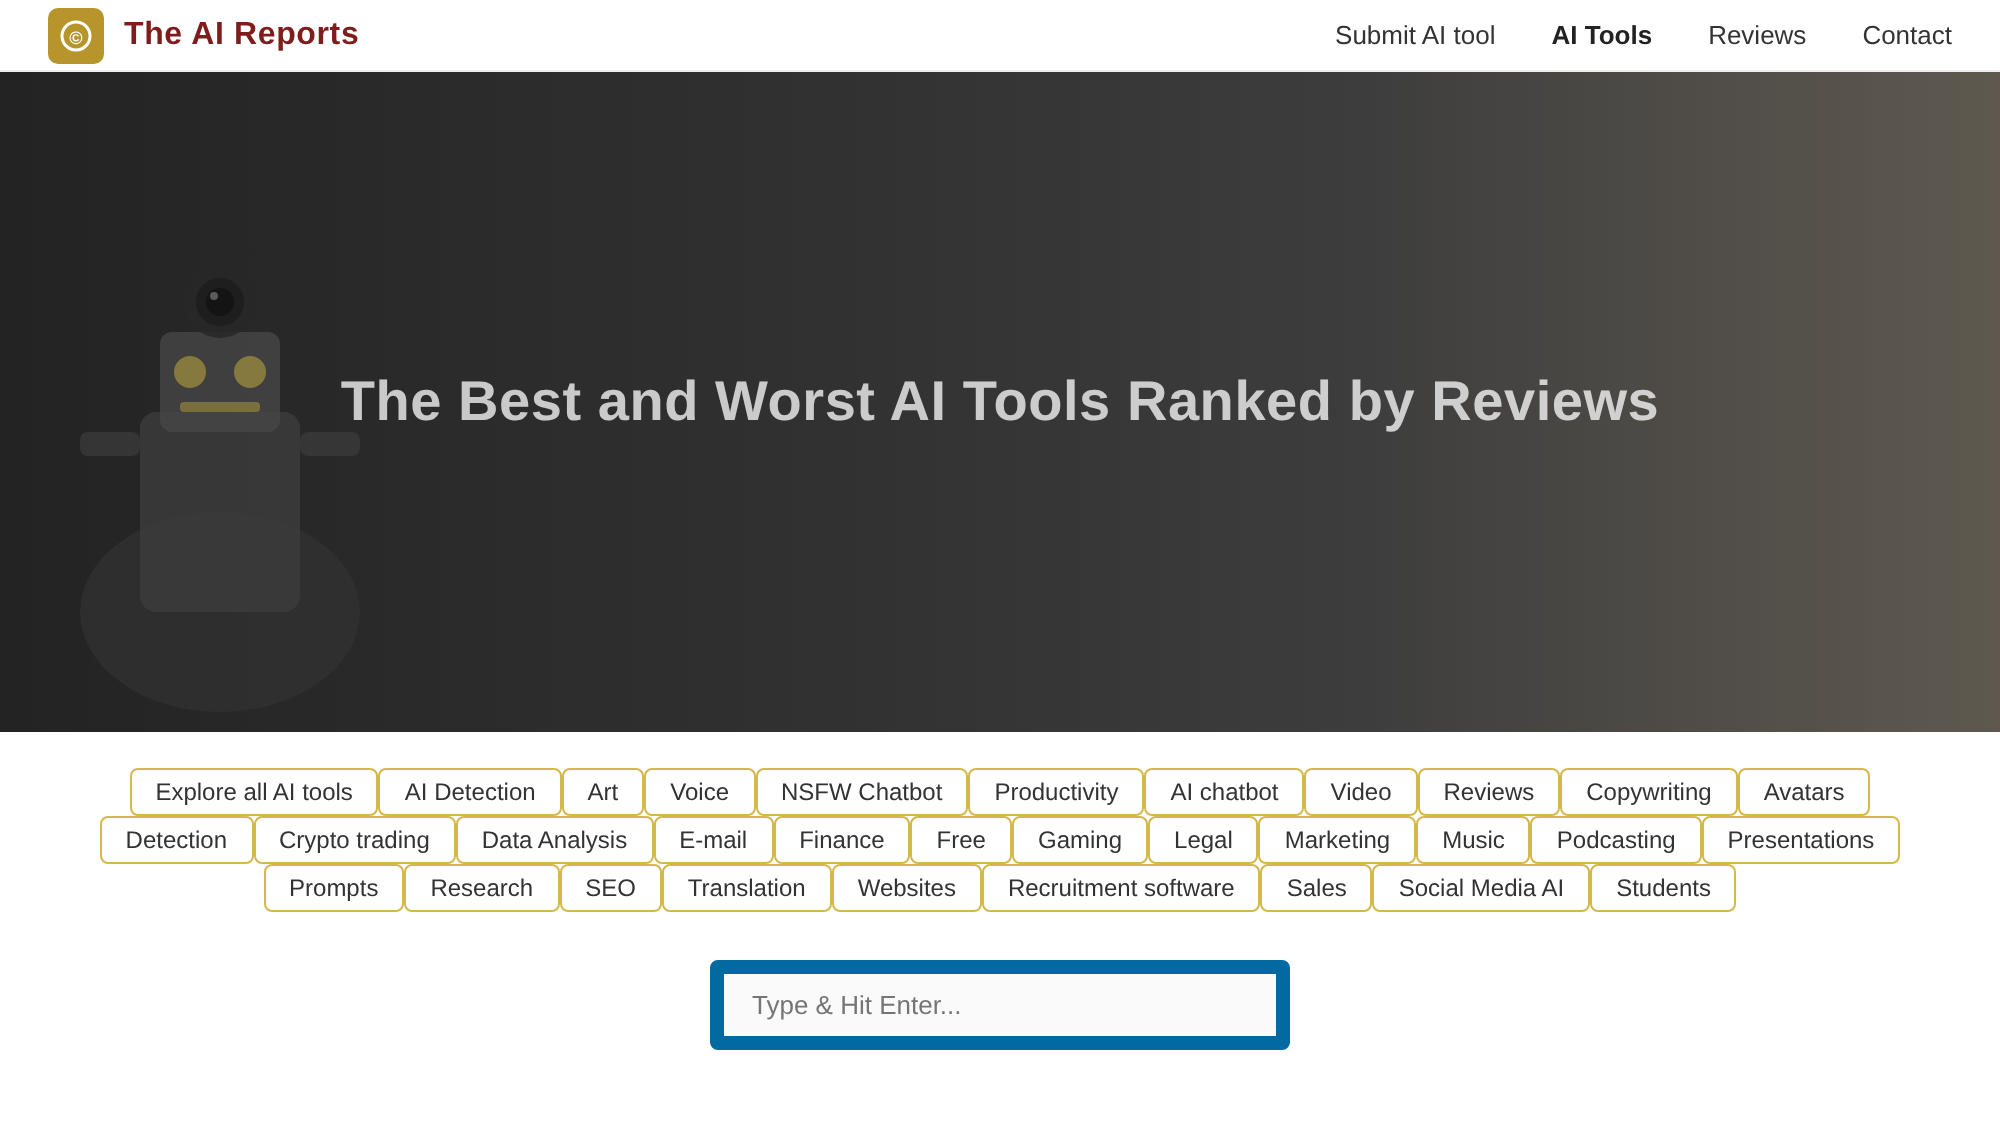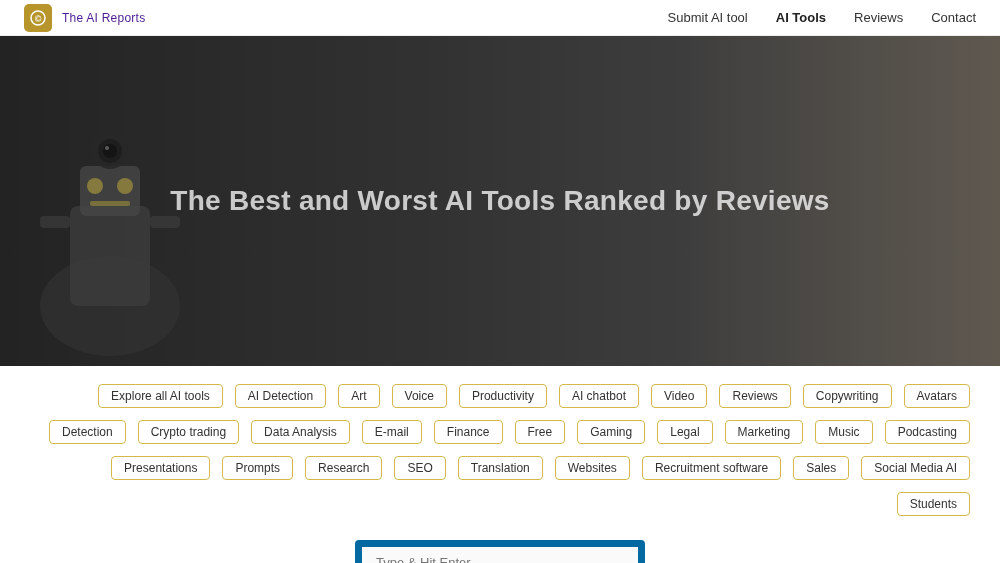--- a/index.html
+++ b/index.html
@@ -26,23 +26,23 @@
       background: #b8952a;
       border-radius: 5px;
       display: flex;
       align-items: center;
       justify-content: center;
       color: #fff;
       font-size: 14px;
       font-weight: bold;
     }
     .logo-text {
-      font-size: 12px;
-      font-weight: 400;
-      color: #4c1d95;
+      font-size: 16px;
+      font-weight: 700;
+      color: #7f1d1d;
       letter-spacing: 0.02em;
     }
     nav {
       display: flex;
       align-items: center;
       gap: 28px;
     }
     nav a {
       text-decoration: none;
       color: #333;
@@ -103,22 +103,22 @@
       z-index: 1;
       background: linear-gradient(to left, rgba(140,120,90,0.3), transparent);
     }
 
     
     .tags-section {
       background: #fff;
       padding: 18px 30px 10px 30px;
       display: flex;
       flex-wrap: wrap;
-      gap: 12px;
-      justify-content: flex-end;
+      gap: 0;
+      justify-content: center;
     }
     .tag {
       display: inline-block;
       padding: 4px 12px;
       border: 1px solid #d4b84a;
       border-radius: 4px;
       font-size: 12px;
       color: #333;
       cursor: pointer;
       background: #fff;
@@ -188,20 +188,21 @@
   <h1 class="hero-title">The Best and Worst AI Tools Ranked by Reviews</h1>
 
   <div class="person-shape"></div>
 </div>
 
 <div class="tags-section">
 <span class="tag">Explore all AI tools</span>
     <span class="tag">AI Detection</span>
     <span class="tag">Art</span>
     <span class="tag">Voice</span>
+    <span class="tag">NSFW Chatbot</span>
     <span class="tag">Productivity</span>
     <span class="tag">AI chatbot</span>
     <span class="tag">Video</span>
     <span class="tag">Reviews</span>
     <span class="tag">Copywriting</span>
     <span class="tag">Avatars</span>
     <span class="tag">Detection</span>
     <span class="tag">Crypto trading</span>
     <span class="tag">Data Analysis</span>
     <span class="tag">E-mail</span>

